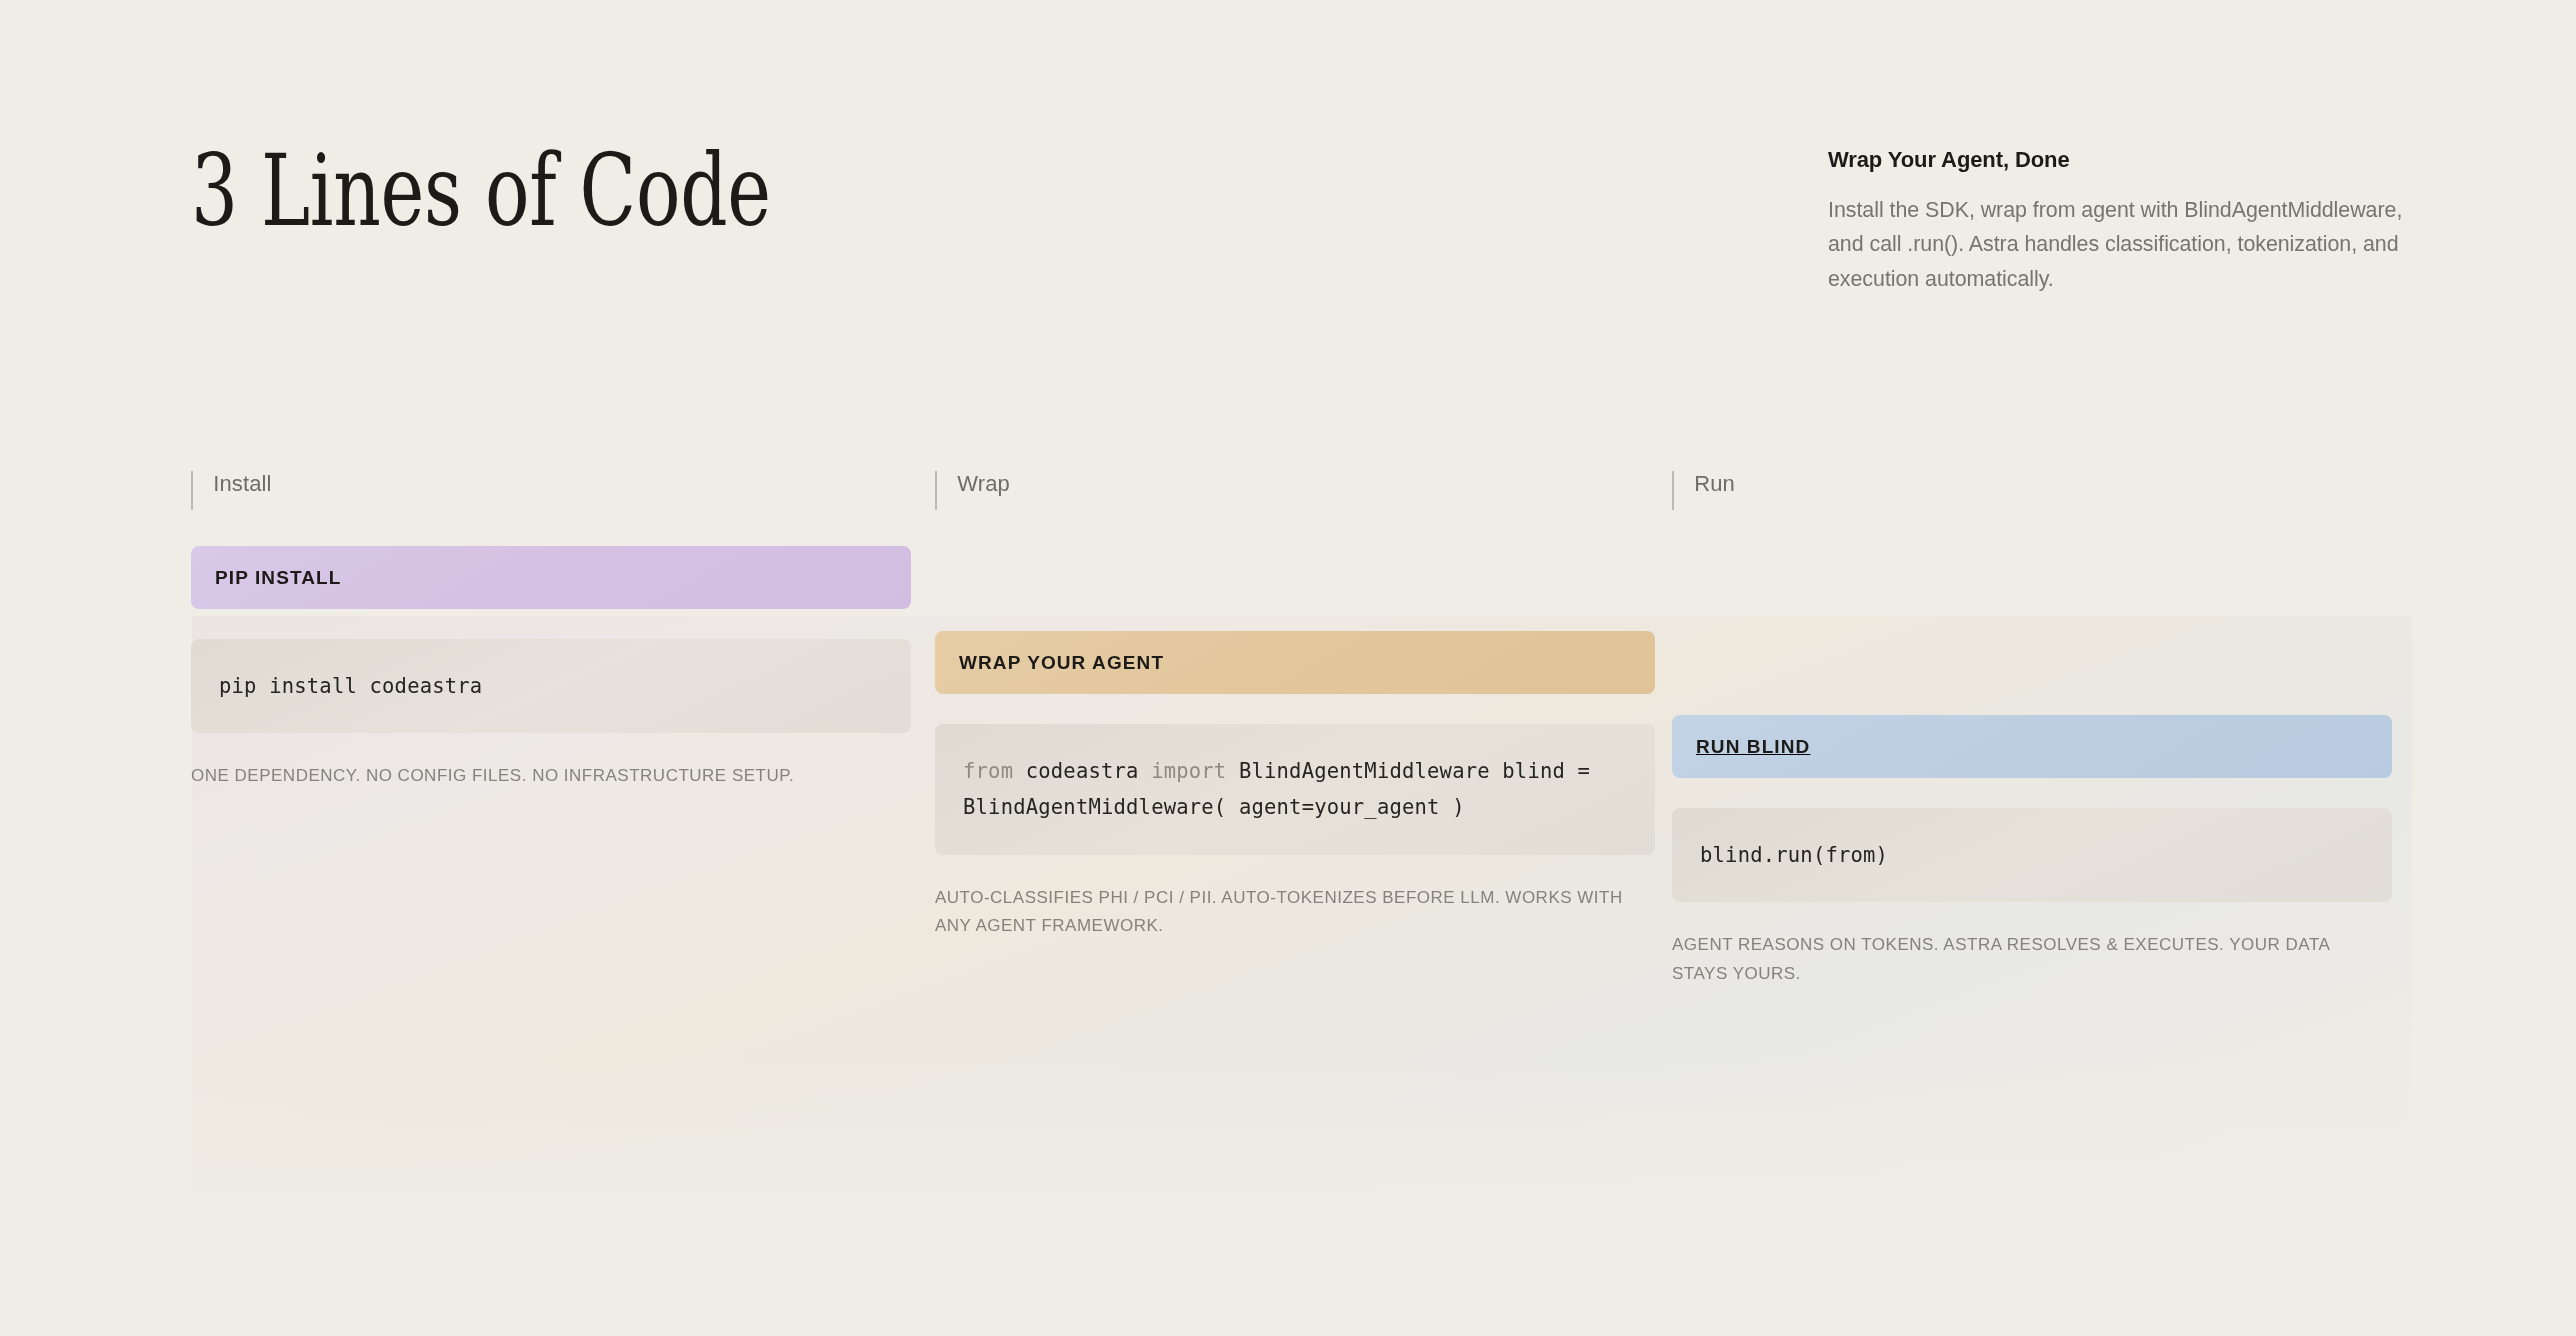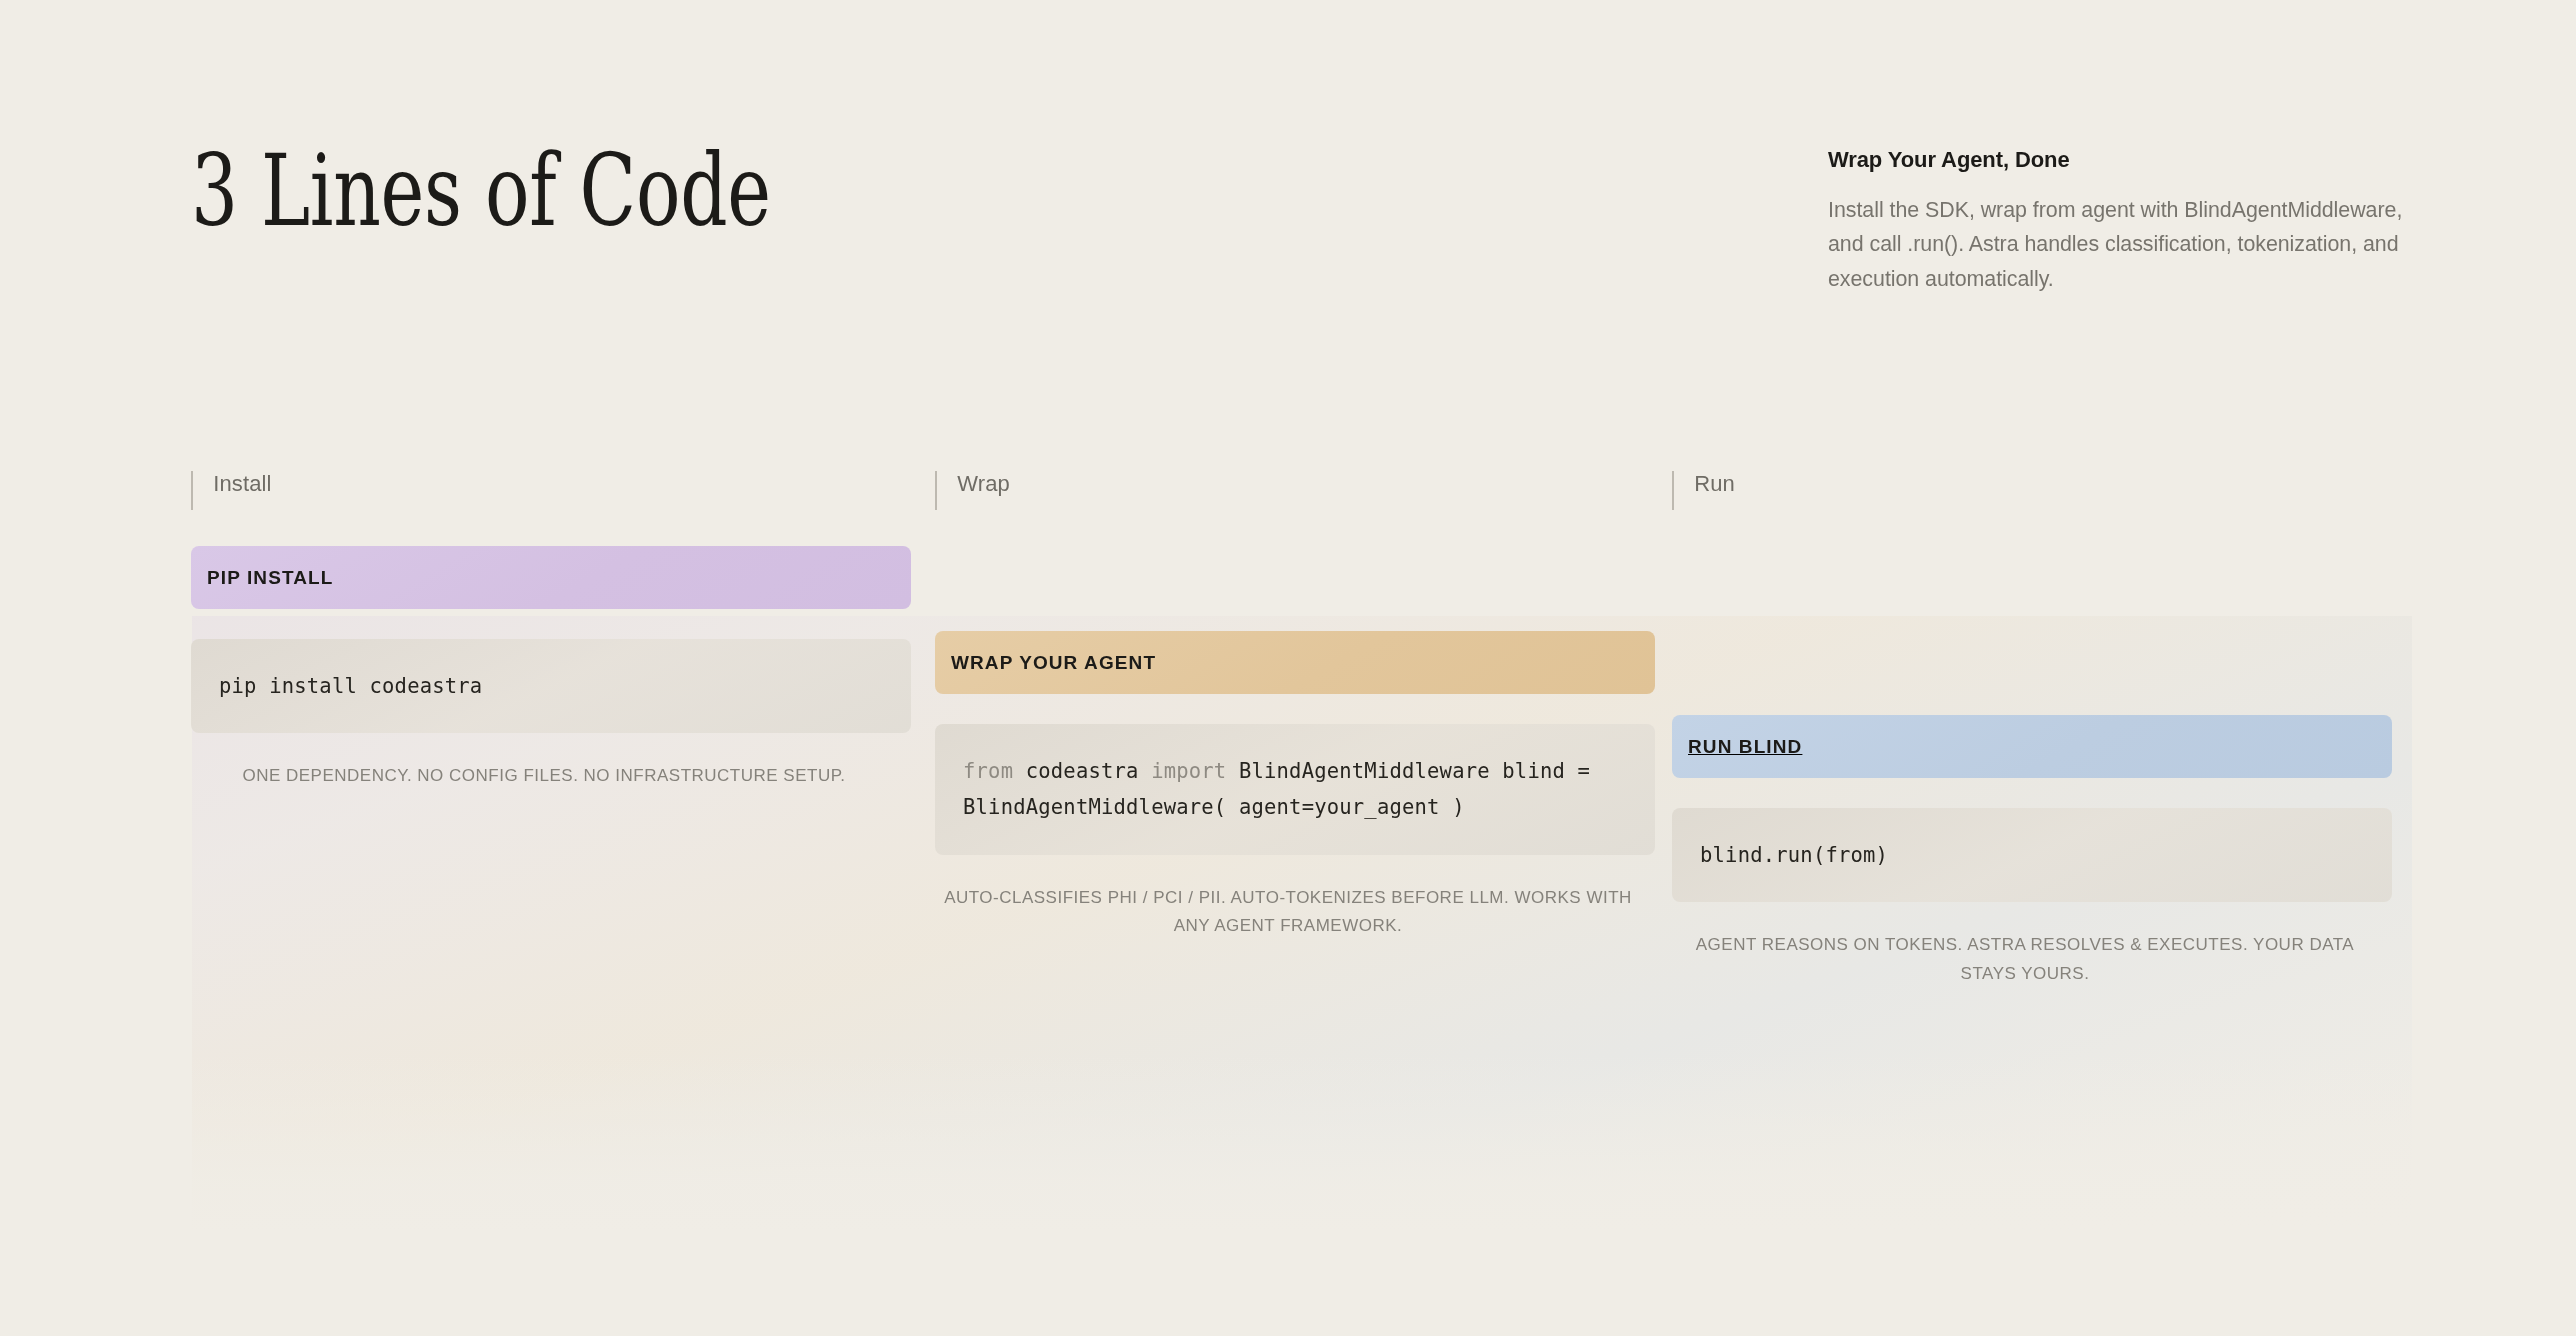--- a/index.html
+++ b/index.html
@@ -134,21 +134,21 @@
   .col-0 .stack { top: 546px; }
   .col-1 .stack { top: 631px; }
   .col-2 .stack { top: 715px; }
 
   .pill {
     width: 100%;
     height: 63px;
     border-radius: 8px;
     display: flex;
     align-items: center;
-    padding-left: 16px;
+    padding-left: 24px;
   }
   .pill-label {
     font-size: 19px;
     font-weight: 700;
     letter-spacing: 1.1px;
     color: #1c1b18;
   }
   .pill-install {
     background: linear-gradient(150deg, #d9c8e7 0%, #d4c0e2 55%, #d2bee1 100%);
   }
@@ -178,21 +178,20 @@
   .kw { color: #8e8a82; }
 
   .caption {
     margin-top: 29px;
     font-size: 17px;
     line-height: 1.65;
     letter-spacing: 0.5px;
     color: #85827b;
     text-transform: uppercase;
     max-width: 706px;
-    text-align: center;
   }
 </style>
 </head>
 <body>
 
 <div class="ambient-wash"></div>
 <div class="ambient-fade"></div>
 
 <h1 class="page-title">3 Lines of Code</h1>
 

